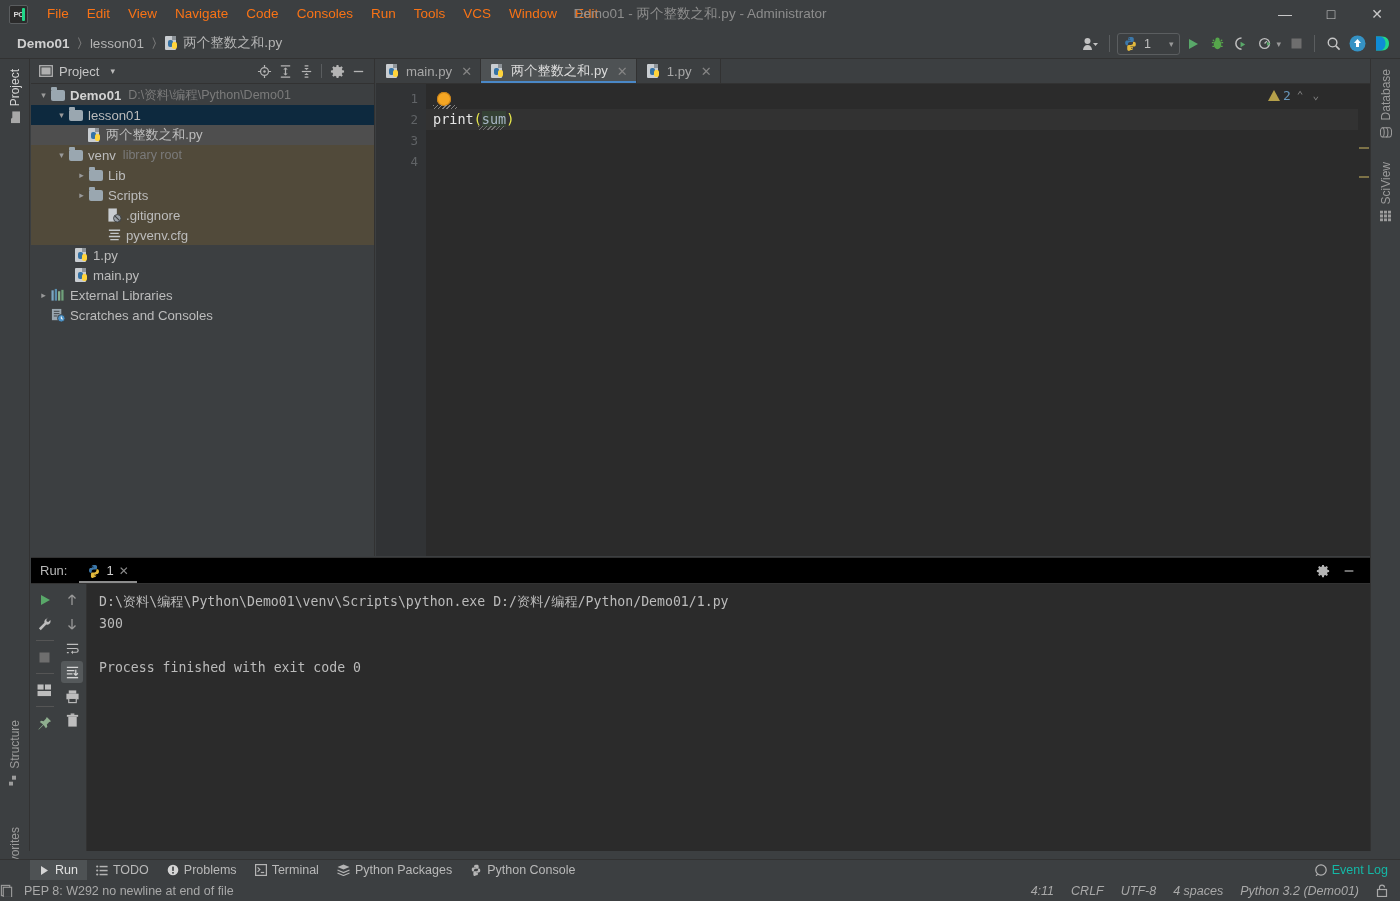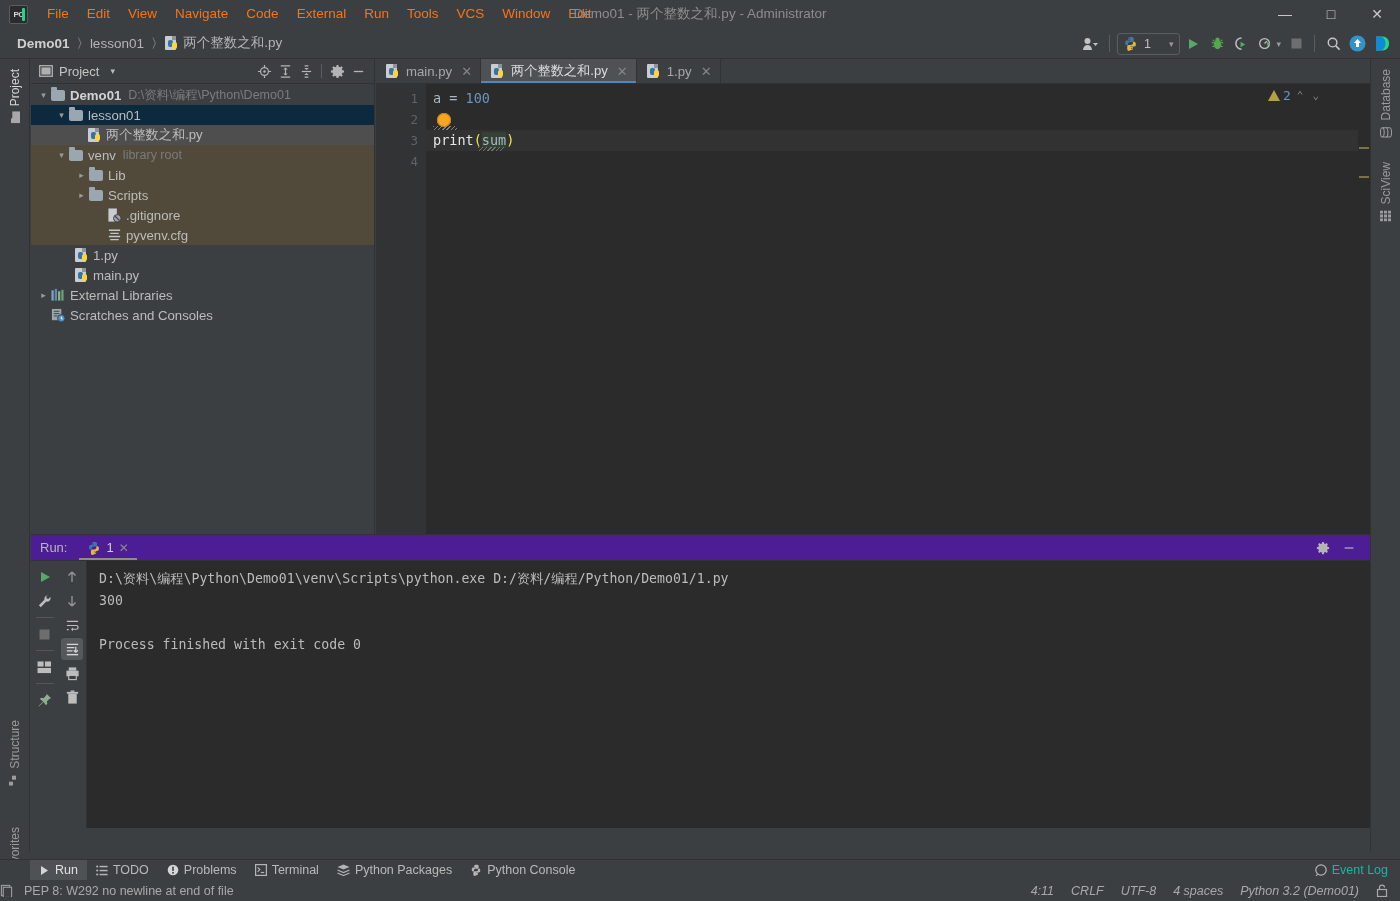--- a/index.html
+++ b/index.html
@@ -162,22 +162,22 @@
     width:0;height:0;border-left:6px solid transparent;border-right:6px solid transparent;
     border-bottom:11px solid #b5a04a;position:relative;
   }
   .warn-badge .cnt{color:#6897bb;font-size:13px;}
   .chev{color:#888;font-size:11px;padding:0 3px;}
   .stripe-col{position:absolute;right:0;top:0;bottom:0;width:12px;background:#2b2b2b;}
   .stripe{position:absolute;right:1px;width:10px;height:2px;background:#7d7247;}
 
   
   .run-panel{
-    position:absolute;left:31px;top:534px;right:30px;height:294px;
-    background:#4c1d95;border-top:1px solid #323232;
+    position:absolute;left:31px;top:557px;right:30px;height:294px;
+    background:#000000;border-top:1px solid #323232;
   }
   .run-head{height:26px;display:flex;align-items:center;padding-left:9px;border-bottom:1px solid #323232;}
   .run-label{color:#b8b8b8;font-size:13px;margin-right:12px;}
   .run-tab{
     display:flex;align-items:center;gap:5px;font-size:13px;color:#cfcfcf;
     padding:0 8px;height:25px;position:relative;
   }
   .run-tab::after{content:"";position:absolute;left:0;right:0;bottom:0;height:2px;background:#8c8c8c;}
   .run-head-right{margin-left:auto;display:flex;align-items:center;gap:4px;padding-right:10px;}
   .run-body{position:absolute;left:0;top:26px;right:0;bottom:0;display:flex;background:#3c3f41;}
@@ -216,21 +216,21 @@
   <div class="titlebar">
     <div class="pc-logo">
         <span>PC</span>
       </div>
     <div class="menubar">
       <div class="menu-item"><span>File</span></div>
       <div class="menu-item"><span>Edit</span></div>
       <div class="menu-item"><span>View</span></div>
       <div class="menu-item"><span>Navigate</span></div>
       <div class="menu-item"><span>Code</span></div>
-      <div class="menu-item"><span>External</span></div>
+      <div class="menu-item"><span>Consoles</span></div>
       <div class="menu-item"><span>Run</span></div>
       <div class="menu-item"><span>Tools</span></div>
       <div class="menu-item"><span>VCS</span></div>
       <div class="menu-item"><span>Window</span></div>
       <div class="menu-item"><span>Edit</span></div>
     </div>
     <div class="win-title">Demo01 - 两个整数之和.py - Administrator</div>
     <div class="win-buttons">
       <div class="win-btn">—</div>
       <div class="win-btn">□</div>
@@ -616,21 +616,20 @@
     </div>
 
     <div class="code-area">
       <div class="gutter">
         <div>1</div>
         <div>2</div>
         <div>3</div>
         <div>4</div>
       </div>
       <div class="code">
-        <div class="cline">a = <span class="num">100</span></div>
         <div class="cline">
           <span style="position:relative;">sum</span> = a + b
           <span class="bulb"></span>
           <span class="squig"></span>
         </div>
         <div class="cline cur"><span class="kw">print</span><span class="paren">(</span><span class="sel-tok">sum</span><span class="paren">)</span><span class="squig2"></span></div>
 
         <div class="warn-badge">
           <span class="tri"></span>
           <span class="cnt">2</span>

